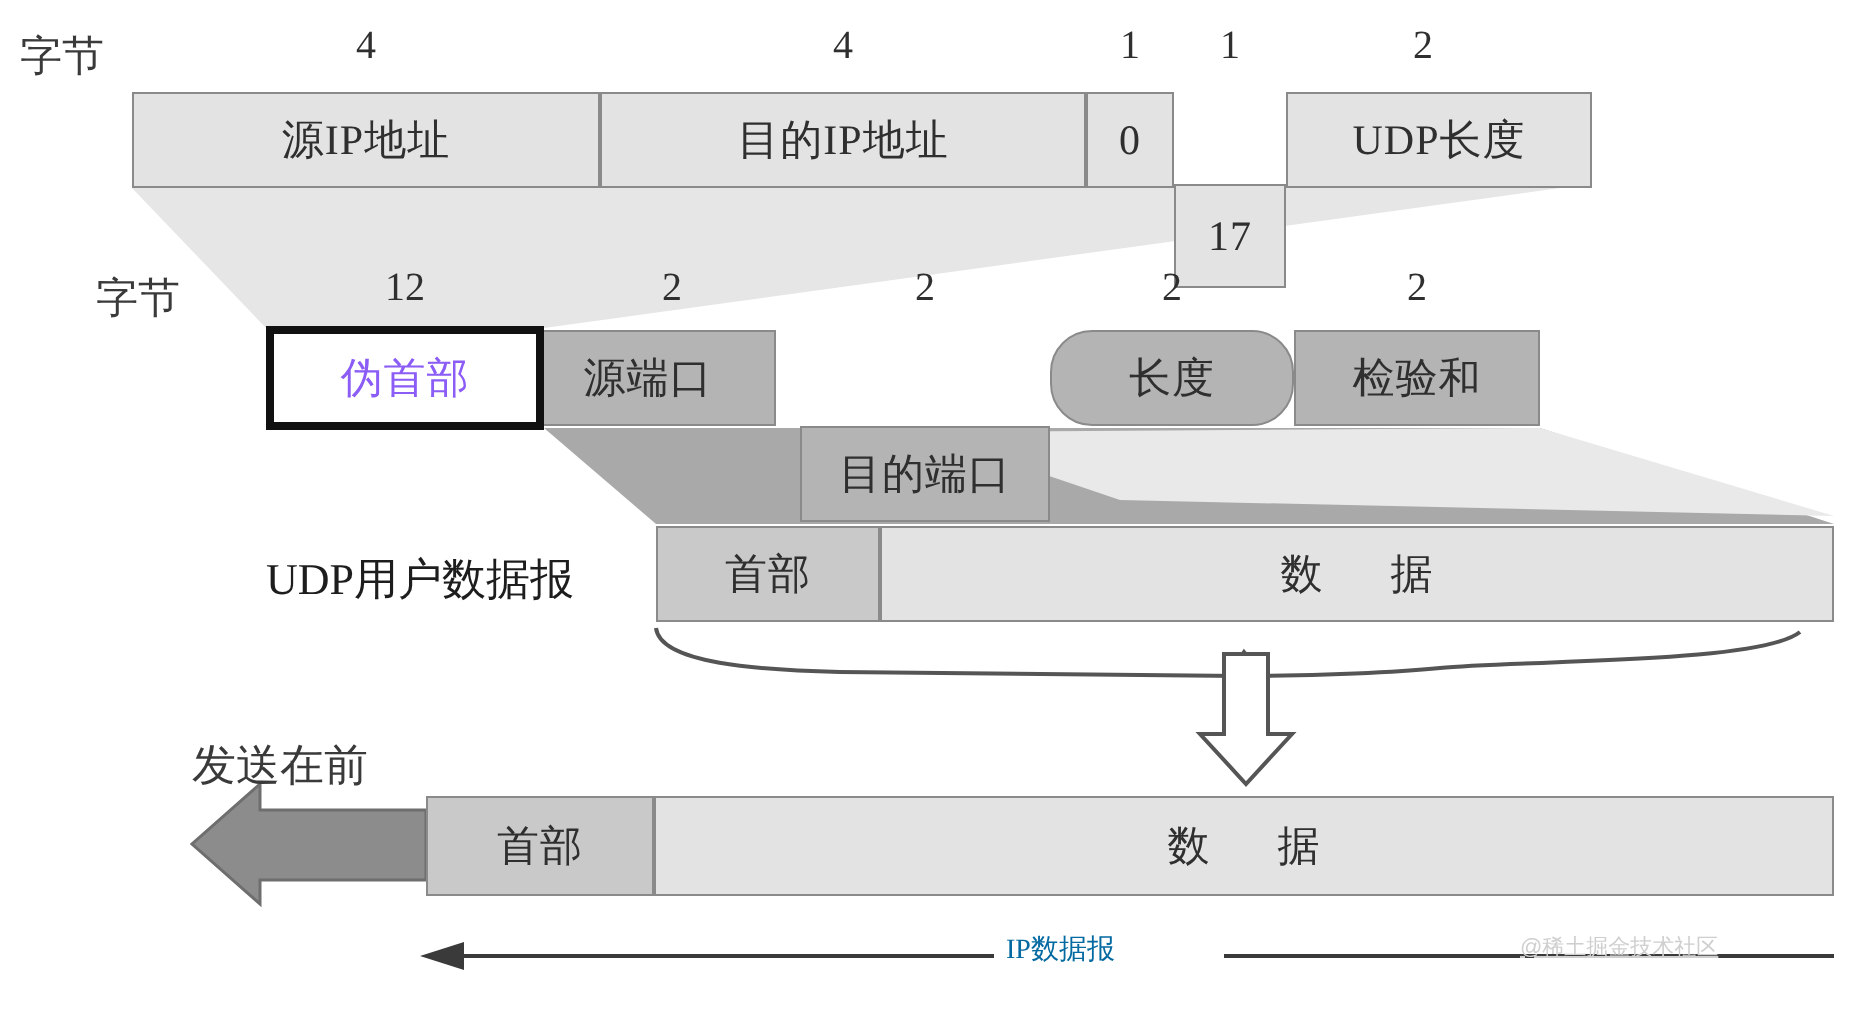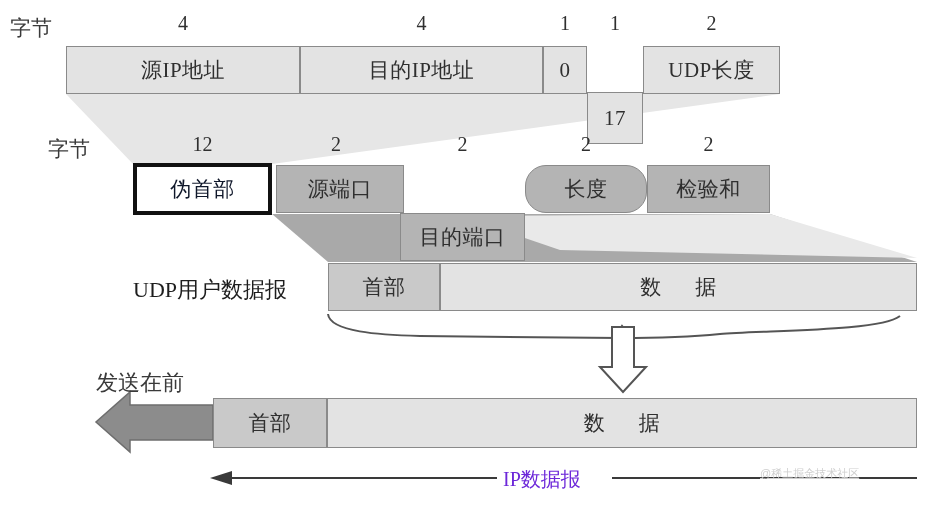--- a/index.html
+++ b/index.html
@@ -20,21 +20,21 @@
     display:flex;align-items:center;justify-content:center;
     border:1.5px solid #8a8a8a;
     font-size:21px;
     color:#2f2f2f;
     letter-spacing:0.5px;
     white-space:nowrap;
   }
   .cell.light{background:#e3e3e3;}
   .cell.mid{background:#c9c9c9;}
   .cell.dark{background:#b4b4b4;}
-  .cell.white{background:#ffffff;border:4px solid #111111;color:#0f172a;}
+  .cell.white{background:#ffffff;border:4px solid #111111;color:#8b5cf6;}
 
   .bytelabel{
     position:absolute;
     font-size:20px;
     color:#2f2f2f;
     text-align:center;
     white-space:nowrap;
   }
   .sidelabel{
     position:absolute;
@@ -53,22 +53,22 @@
     white-space:nowrap;
   }
   .plainlabel{
     position:absolute;
     font-size:22px;
     color:#1d1d1d;
     white-space:nowrap;
   }
   .axislabel{
     position:absolute;
-    font-size:20px;
-    color:#6d28d9;
+    font-size:14px;
+    color:#0369a1;
     background:#ffffff;
     padding:0 6px;
     white-space:nowrap;
   }
   .watermark{
     position:absolute;
     font-size:11px;
     color:#cfcfcf;
     white-space:nowrap;
     font-family:"Liberation Sans",sans-serif;
@@ -108,32 +108,32 @@
   <div class="bytelabel" style="left:66px;top:12px;width:234px;">4</div>
   <div class="bytelabel" style="left:300px;top:12px;width:243px;">4</div>
   <div class="bytelabel" style="left:543px;top:12px;width:44px;">1</div>
   <div class="bytelabel" style="left:587px;top:12px;width:56px;">1</div>
   <div class="bytelabel" style="left:643px;top:12px;width:137px;">2</div>
 
   <div class="cell light" style="left:300px;top:46px;width:243px;height:48px;">目的IP地址</div>
   <div class="cell light" style="left:66px;top:46px;width:234px;height:48px;">源IP地址</div>
   <div class="cell light" style="left:543px;top:46px;width:44px;height:48px;">0</div>
   <div class="cell light" style="left:587px;top:46px;width:56px;height:52px;margin-top:46px;">17</div>
-  <div class="cell light" style="left:643px;top:46px;width:137px;height:48px;">UDP长度</div>
+  <div class="cell light" style="left:643px;top:46px;width:153px;height:48px;">UDP长度</div>
 
   <div class="sidelabel" style="left:48px;top:135px;">字节</div>
 
   <div class="bytelabel" style="left:133px;top:133px;width:139px;">12</div>
   <div class="bytelabel" style="left:272px;top:133px;width:128px;">2</div>
   <div class="bytelabel" style="left:400px;top:133px;width:125px;">2</div>
   <div class="bytelabel" style="left:525px;top:133px;width:122px;">2</div>
   <div class="bytelabel" style="left:647px;top:133px;width:123px;">2</div>
 
   <div class="cell white" style="left:133px;top:163px;width:139px;height:52px;z-index:5;">伪首部</div>
-  <div class="cell dark" style="left:276px;top:165px;width:128px;height:48px;">源端口</div>
+  <div class="cell dark" style="left:260px;top:165px;width:128px;height:48px;">源端口</div>
   <div class="cell dark" style="left:400px;top:165px;width:125px;height:48px;margin-top:48px;">目的端口</div>
   <div class="cell dark" style="left:525px;top:165px;width:122px;height:48px;border-radius:21px;">长度</div>
   <div class="cell dark" style="left:647px;top:165px;width:123px;height:48px;">检验和</div>
 
 
   <div class="plainlabel" style="left:133px;top:275px;z-index:6;">UDP用户数据报</div>
 
   <div class="cell mid" style="left:328px;top:263px;width:112px;height:48px;z-index:4;">首部</div>
   <div class="cell light" style="left:440px;top:263px;width:477px;height:48px;z-index:4;">
     <span>数</span>

